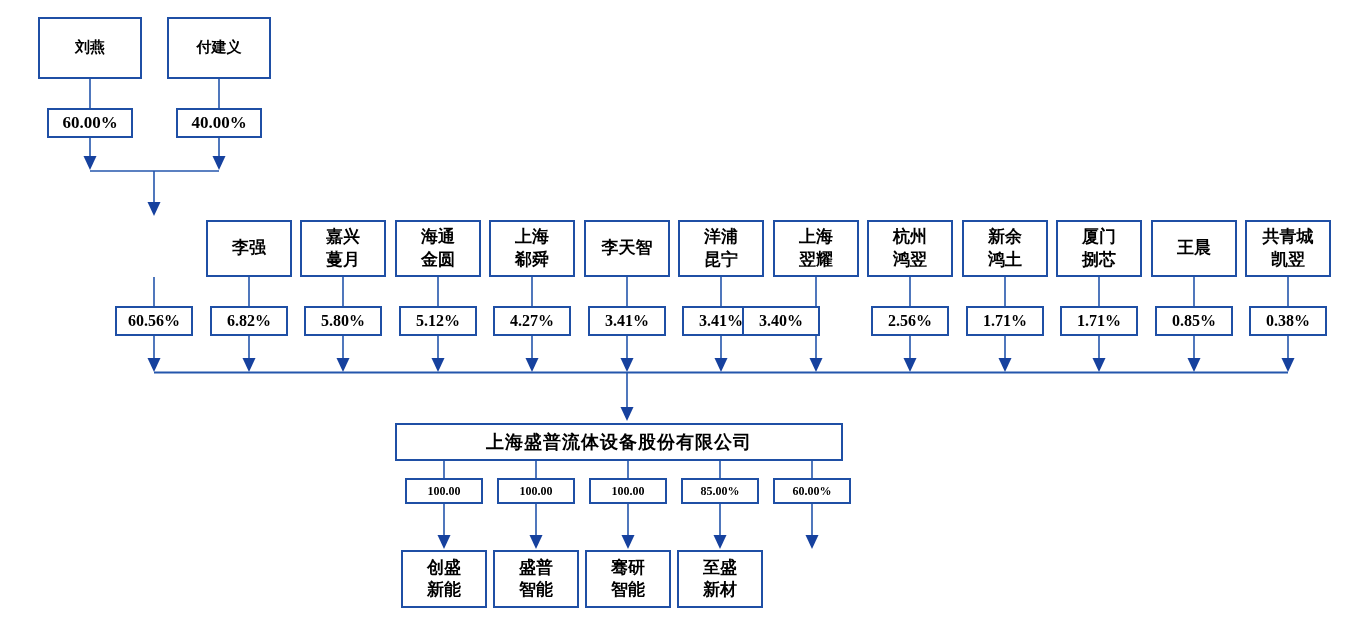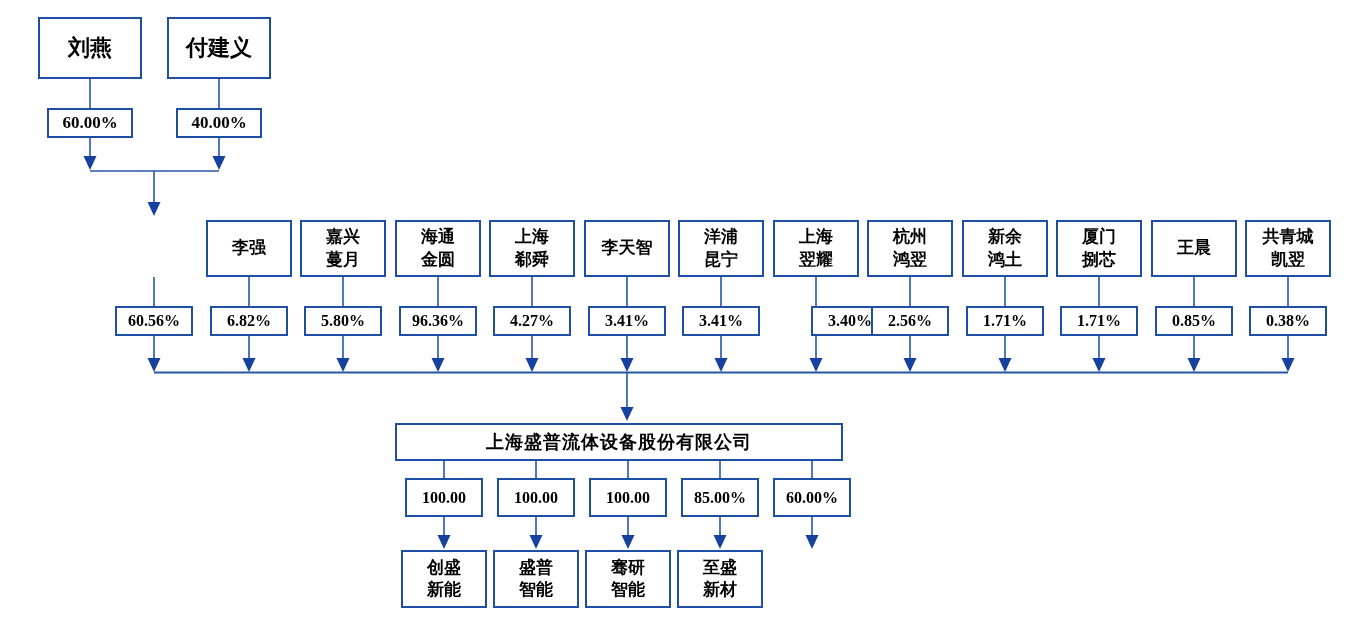--- a/index.html
+++ b/index.html
@@ -22,26 +22,26 @@
     position:absolute;
     box-sizing:border-box;
     background:#ffffff;
     border:2px solid var(--box-border);
     display:flex;align-items:center;justify-content:center;
     text-align:center;
     font-weight:700;
     z-index:1;
   }
   .nm{white-space:pre-line;line-height:1.32;}
-  .owner{top:17px;width:104px;height:62px;font-size:22px;}
+  .owner{top:17px;width:104px;height:62px;font-size:15px;}
   .opct{top:108px;width:86px;height:30px;font-size:17px;}
   .sh{top:220px;width:86px;height:57px;font-size:17px;}
   .shp{top:306px;width:78px;height:30px;font-size:16px;}
   .company{left:395px;top:423px;width:448px;height:38px;font-size:18px;letter-spacing:1px;}
-  .subp{top:478px;width:78px;height:39px;font-size:16px;}
+  .subp{top:478px;width:78px;height:26px;font-size:12px;}
   .sub{top:550px;width:86px;height:58px;font-size:17px;}
 </style>
 </head>
 <body>
 
 <div class="stage">
 
   <svg class="wires" width="1364" height="632">
       <line x1="90" y1="78" x2="90" y2="157" stroke="#2456AC" stroke-width="1.6"></line>
       <polygon points="83.5,156 96.5,156 90,170" fill="#16419E"></polygon>
@@ -153,32 +153,32 @@
   <div class="pct shp" style="left:115px">
       <span>60.56%</span>
     </div>
   <div class="pct shp" style="left:210px">
       <span>6.82%</span>
     </div>
   <div class="pct shp" style="left:304px">
       <span>5.80%</span>
     </div>
   <div class="pct shp" style="left:399px">
-      <span>96.36%</span>
+      <span>5.12%</span>
     </div>
   <div class="pct shp" style="left:493px">
       <span>4.27%</span>
     </div>
   <div class="pct shp" style="left:588px">
       <span>3.41%</span>
     </div>
   <div class="pct shp" style="left:682px">
       <span>3.41%</span>
     </div>
-  <div class="pct shp" style="left:811px">
+  <div class="pct shp" style="left:742px">
       <span>3.40%</span>
     </div>
   <div class="pct shp" style="left:871px">
       <span>2.56%</span>
     </div>
   <div class="pct shp" style="left:966px">
       <span>1.71%</span>
     </div>
   <div class="pct shp" style="left:1060px">
       <span>1.71%</span>

